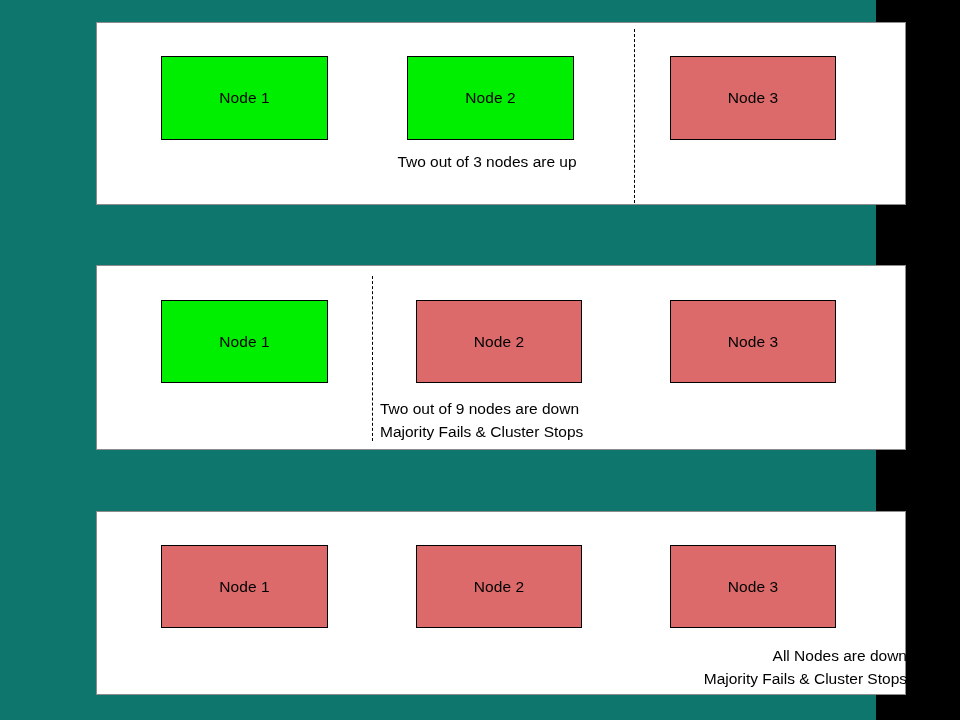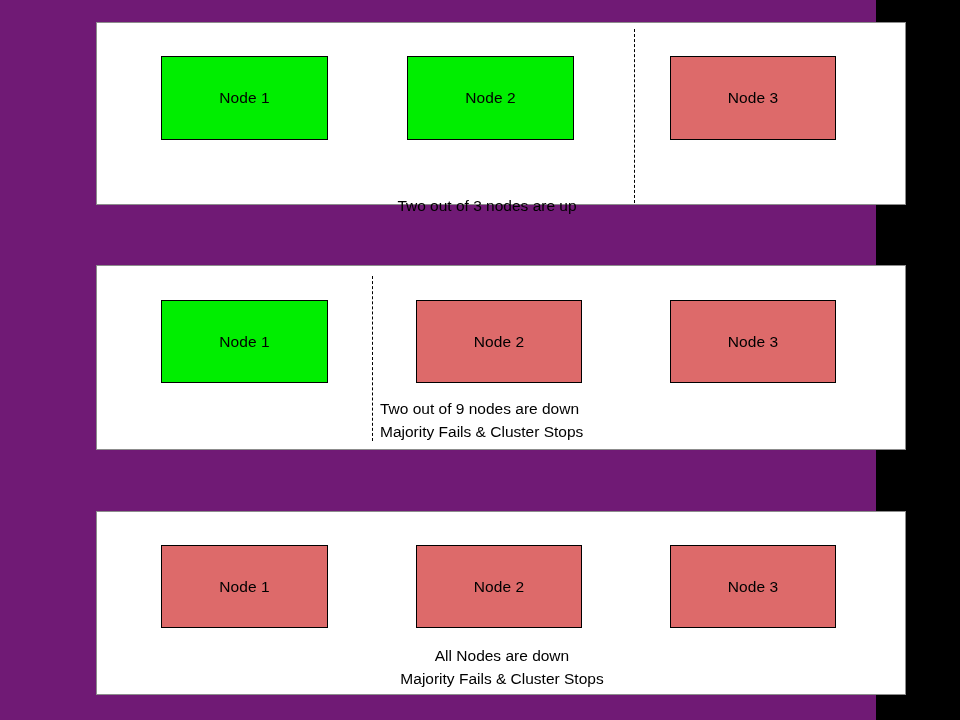--- a/index.html
+++ b/index.html
@@ -13,21 +13,21 @@
   }
   body {
     font-family: "Liberation Sans", sans-serif;
     position: relative;
   }
 
   .canvas {
     position: relative;
     width: 876px;
     height: 720px;
-    background: #701a75;
+    background: #0f766e;
   }
 
   
   .panel {
     position: absolute;
     background: #ffffff;
     border: 1px solid #8c8c8c;
     box-sizing: border-box;
   }
   #panel-0 { left: 96px;  top: 22px;  width: 810px; height: 183px; }
@@ -81,26 +81,26 @@
     position: absolute;
     color: #000000;
     font-size: 15.5px;
     font-family: "Liberation Sans", sans-serif;
     line-height: 23px;
     white-space: nowrap;
     user-select: none;
   }
   .caption .line { display: block; }
 
-  #panel-0 .caption { left: 0px; top: 127px; width: 810px; text-align: center; margin-top: 44px; }
+  #panel-0 .caption { left: 0px; top: 127px; width: 810px; text-align: center; }
   #panel-0 .caption .line { padding-right: 30px; }
 
   #panel-1 .caption { left: 283px; top: 131px; text-align: left; }
 
-  #panel-2 .caption { left: 0px; top: 132px; width: 810px; text-align: center; }
+  #panel-2 .caption { left: 0px; top: 132px; width: 810px; text-align: right; }
 </style>
 </head>
 <body>
 
 <div class="canvas">
 
   <div class="panel" id="panel-0">
     <div class="node up n0">Node 1</div>
     <div class="node up n1">Node 2</div>
     <div class="node down n2">Node 3</div>

